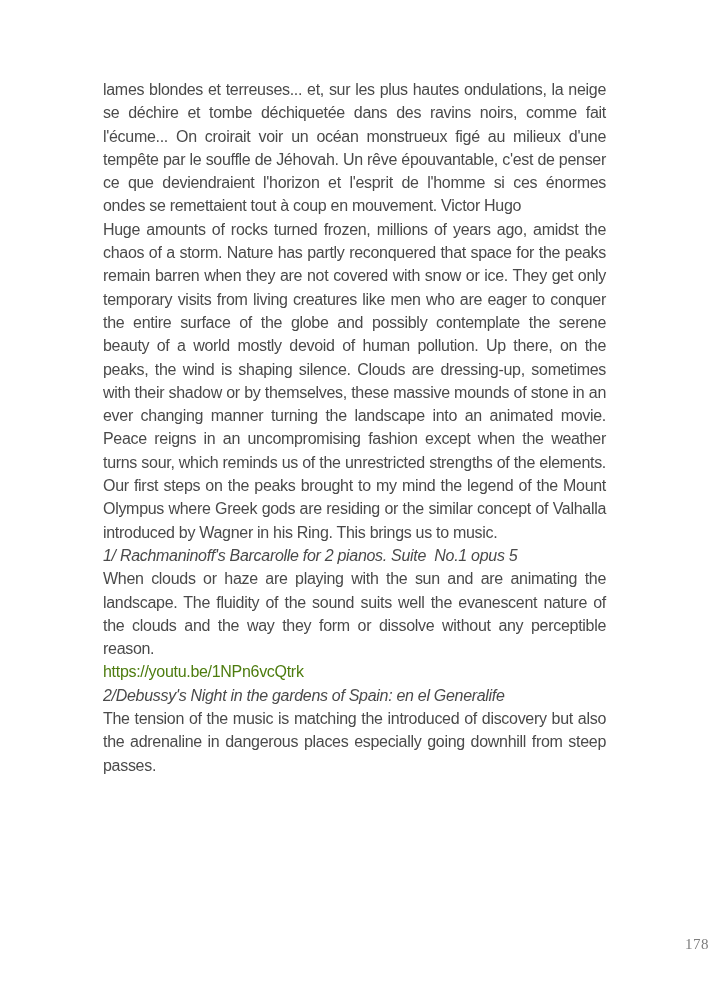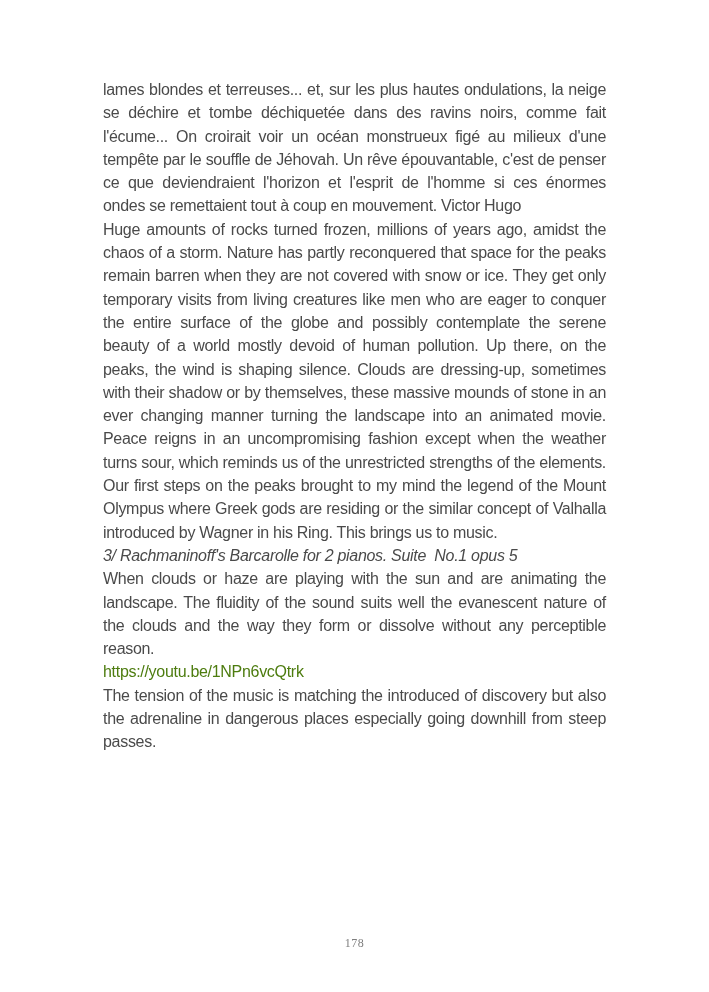--- a/index.html
+++ b/index.html
@@ -37,33 +37,34 @@
   .url-line {
     color: #4d7c0f;
     text-decoration: none;
     cursor: pointer;
   }
   .footer {
     position: absolute;
     left: 0;
     right: 0;
     top: 936px;
-    text-align: center;
+    text-align: right;
     font-family: "Liberation Serif", serif;
-    font-size: 12px;
+    font-size: 15px;
     color: #7d7d7d;
     letter-spacing: 0.5px;
   }
 </style>
 </head>
 <body>
 
 <div class="page">
   <div class="text-block">
     <p>lames blondes et terreuses... et, sur les plus hautes ondulations, la neige se déchire et tombe déchiquetée dans des ravins noirs, comme fait l'écume... On croirait voir un océan monstrueux figé au milieux d'une tempête par le souffle de Jéhovah. Un rêve épouvantable, c'est de penser ce que deviendraient l'horizon et l'esprit de l'homme si ces énormes ondes se remettaient tout à coup en mouvement. Victor Hugo</p>
     <p>Huge amounts of rocks turned frozen, millions of years ago, amidst the chaos of a storm. Nature has partly reconquered that space for the peaks remain barren when they are not covered with snow or ice. They get only temporary visits from living creatures like men who are eager to conquer the entire surface of the globe and possibly contemplate the serene beauty of a world mostly devoid of human pollution. Up there, on the peaks, the wind is shaping silence. Clouds are dressing-up, sometimes with their shadow or by themselves, these massive mounds of stone in an ever changing manner turning the landscape into an animated movie. Peace reigns in an uncompromising fashion except when the weather turns sour, which reminds us of the unrestricted strengths of the elements. Our first steps on the peaks brought to my mind the legend of the Mount Olympus where Greek gods are residing or the similar concept of Valhalla introduced by Wagner in his Ring. This brings us to music.</p>
-    <p class="piece-title">3/ Rachmaninoff's Barcarolle for 2 pianos. Suite  No.1 opus 5</p>
+    <p class="piece-title">1/ Rachmaninoff's Barcarolle for 2 pianos. Suite  No.1 opus 5</p>
     <p>When clouds or haze are playing with the sun and are animating the landscape. The fluidity of the sound suits well the evanescent nature of the clouds and the way they form or dissolve without any perceptible reason.</p>
     <p class="url-line">https://youtu.be/1NPn6vcQtrk</p>
+    <p class="piece-title">2/Debussy's Night in the gardens of Spain: en el Generalife</p>
     <p>The tension of the music is matching the introduced of discovery but also the adrenaline in dangerous places especially going downhill from steep passes.</p>
   </div>
   <div class="footer">178</div>
 </div>
 
 </body></html>

